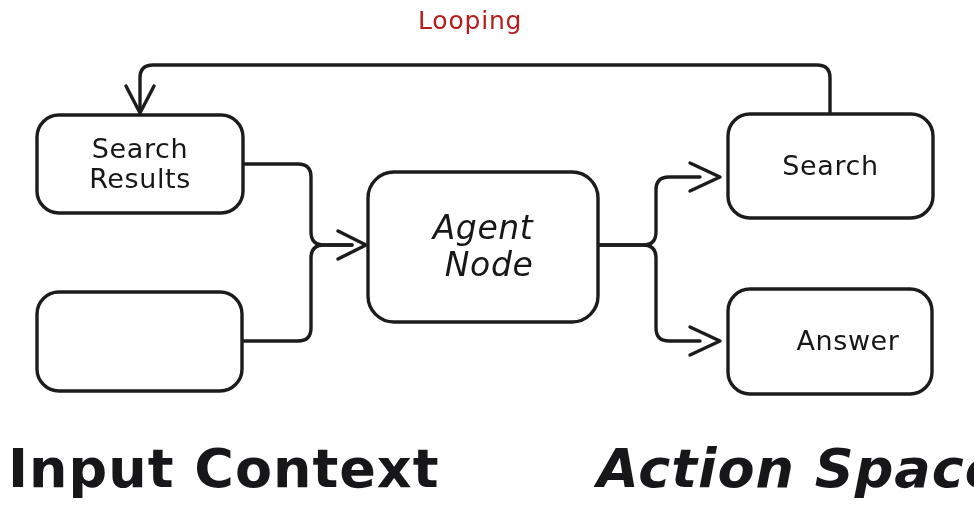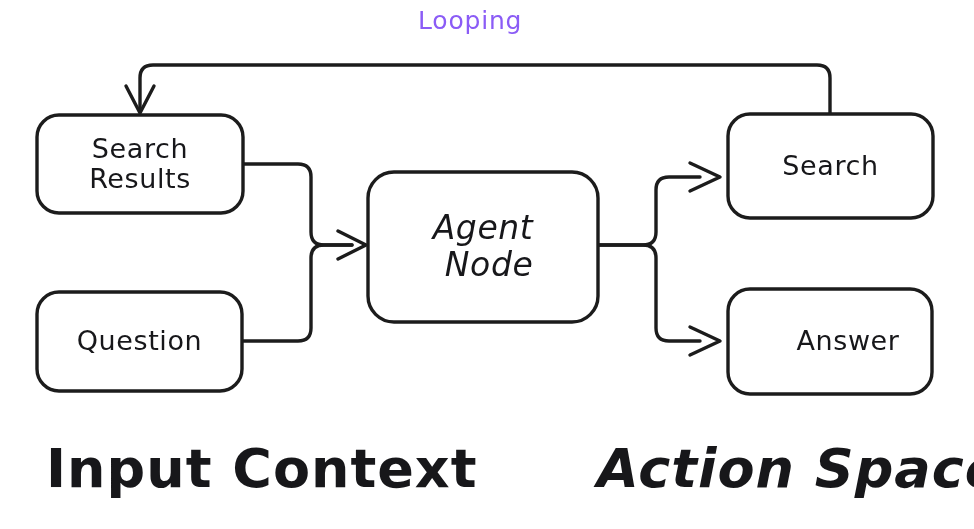--- a/index.html
+++ b/index.html
@@ -78,40 +78,40 @@
   .lbl-search {
     left: 728px; top: 114px; width: 205px; height: 104px;
     font-size: 27px;
   }
   .lbl-answer {
     left: 728px; top: 289px; width: 240px; height: 105px;
     font-size: 27px;
   }
   .edge-label {
     position: absolute;
-    color: #8b5cf6;
+    color: #b91c1c;
     font-family: "DejaVu Sans", sans-serif;
     font-size: 25px;
     letter-spacing: 0.8px;
     user-select: none;
     white-space: nowrap;
   }
   .lbl-looping { left: 418px; top: 6px; }
   .lbl-branching { left: 752px; top: 238px; }
   .section-label {
     position: absolute;
     color: #17171a;
     font-family: "DejaVu Sans", sans-serif;
     font-size: 54px;
     font-weight: bold;
     letter-spacing: 1px;
     white-space: nowrap;
     user-select: none;
   }
-  .lbl-input-context { left: 8px; top: 437px; margin-left: 38px; }
+  .lbl-input-context { left: 8px; top: 437px; }
   .lbl-action-space { left: 597px; top: 437px; font-style: italic; }
 </style>
 </head>
 <body>
 
 <div id="diagram-root">
 
   <svg class="layer" viewBox="0 0 974 529">
 
     <path class="connector" d="M 830 114 L 830 78 Q 830 65 817 65 L 153 65 Q 140 65 140 78 L 140 108"></path>
@@ -133,21 +133,20 @@
     <rect class="node-box" x="37" y="115" width="206" height="98" rx="22" ry="22"></rect>
     <rect class="node-box" x="37" y="292" width="205" height="99" rx="22" ry="22"></rect>
     <rect class="node-box" x="368" y="172" width="230" height="150" rx="26" ry="26"></rect>
     <rect class="node-box" x="728" y="114" width="205" height="104" rx="22" ry="22"></rect>
     <rect class="node-box" x="728" y="289" width="204" height="105" rx="22" ry="22"></rect>
   </svg>
 
   <div class="node-label lbl-search-results">Search
 Results</div>
 
-  <div class="node-label lbl-question">Question</div>
 
   <div class="node-label lbl-agent-node">Agent
 Node</div>
 
   <div class="node-label lbl-search">Search</div>
 
   <div class="node-label lbl-answer">Answer</div>
 
   <div class="edge-label lbl-looping">Looping</div>
 

